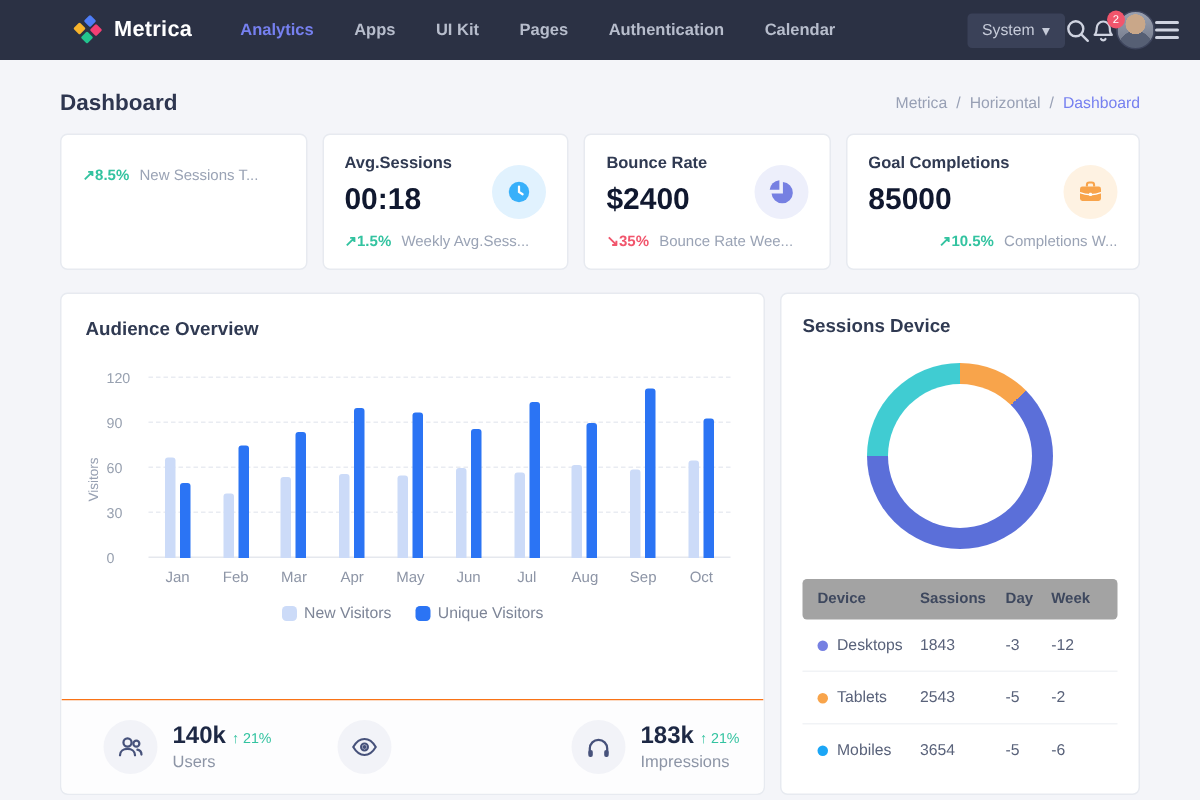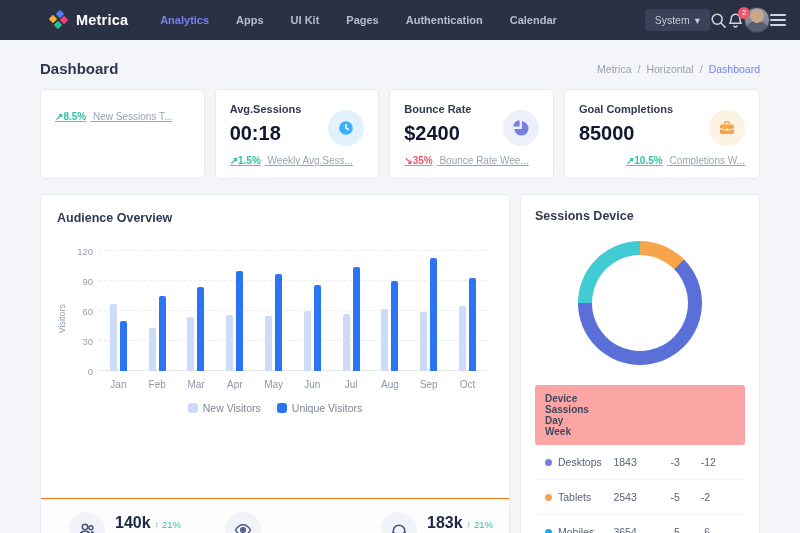--- a/index.html
+++ b/index.html
@@ -43,56 +43,56 @@
   .card { background:#fff; border:1px solid #e7eaf0; border-radius:5px; }
   .card-title { font-size:12.5px; font-weight:bold; color:#303a52; }
 
   
   .stats-row { display:flex; gap:10px; padding:0 40px; }
   .scard { flex:1; padding:12px 14px 12px; }
   .scard-top { display:flex; justify-content:space-between; align-items:center; }
   .scard-title { font-size:11px; font-weight:bold; color:#303a52; }
   .scard-value { font-size:20px; font-weight:bold; color:#10182f; margin-top:7px; }
   .scard-icon { width:36px; height:36px; border-radius:50%; display:flex; align-items:center; justify-content:center; margin-top:8px; }
-  .scard-trend { margin-top:9px; font-size:10px; color:#9aa3b5; white-space:nowrap; overflow:hidden; text-overflow:ellipsis;text-decoration:underline; }
+  .scard-trend { margin-top:9px; font-size:10px; color:#9aa3b5; white-space:nowrap; overflow:hidden; text-overflow:ellipsis; }
   .scard-trend .pct { font-weight:bold; margin-right:4px; }
 
   
   .main-row { display:flex; gap:10px; padding:0 40px; margin-top:15px; align-items:stretch; }
   .aud-card { width:470px; display:flex; flex-direction:column; }
   .aud-inner { padding:16px 16px 0; flex:1; }
 
   .chart-area { display:flex; align-items:center; margin-top:22px; }
   .ylab { writing-mode:vertical-rl; transform:rotate(180deg); font-size:9px; color:#97a0b2; margin-right:4px; }
   .chart-right { flex:1; margin-left:28px; margin-right:6px; }
   .plot { position:relative; height:124px; }
   .gridline { position:absolute; left:0; right:0; border-top:1px dashed #e9ecf2; }
   .gridline.zero { border-top:1px solid #e5e8ee; }
-  .gridline .tick { position:absolute; left:-28px; top:-5px; width:22px; text-align:right; font-size:9.5px; color:#98a1b0; }
+  .gridline .tick { position:absolute; left:-28px; top:-5px; width:22px; text-align:left; font-size:9.5px; color:#98a1b0; }
   .groups { position:absolute; left:0; right:0; top:0; bottom:0; display:flex; }
   .bargroup { flex:1; display:flex; justify-content:center; align-items:flex-end; gap:3px; }
   .bar { width:7px; border-radius:2px 2px 0 0; }
   .xlabels { display:flex; margin-top:8px; }
   .xlabels span { flex:1; text-align:center; font-size:10px; color:#8d95a6; }
   .aud-legend { display:flex; justify-content:center; gap:16px; margin:12px 0 10px; }
   .aud-legend .li { display:inline-flex; align-items:center; gap:5px; font-size:10.5px; color:#7d8597; cursor:pointer; }
   .aud-legend .sq { width:10px; height:10px; border-radius:3px; }
 
   .aud-footer { border-top:1px solid #f97316; display:flex; padding:13px 0 13px; background:#fdfdfe; border-radius:0 0 5px 5px; }
   .fstat { flex:1; display:flex; align-items:center; gap:10px; padding-left:28px; }
   .fstat-icon { width:36px; height:36px; border-radius:50%; background:#f2f3f8; color:#47527b; display:flex; align-items:center; justify-content:center; flex:none; }
   .fstat-val { font-size:16px; font-weight:bold; color:#1d2844; }
   .fstat-delta { font-size:9.5px; color:#33c3a0; margin-left:4px; }
   .fstat-label { font-size:11px; color:#8d95a6; margin-top:2px; }
 
   .dev-card { width:240px; padding:14px 14px 12px; }
   .donut { width:124px; height:124px; border-radius:50%; margin:18px auto 20px; position:relative; }
   .donut::after { content:""; position:absolute; inset:14px; background:#fff; border-radius:50%; }
   .dev-table { font-size:10.5px; }
-  .thead { display:flex; background:#fca5a5; border-radius:3px; padding:8px 10px; font-size:10px; font-weight:bold; color:#3e485e;flex-direction:column; }
+  .thead { display:flex; background:#a3a3a3; border-radius:3px; padding:8px 10px; font-size:10px; font-weight:bold; color:#3e485e; }
   .trow { display:flex; padding:11px 10px; color:#59627a; border-bottom:1px solid #f1f3f6; align-items:center; }
   .trow:last-child { border-bottom:none; }
   .c-dev { width:36%; display:flex; align-items:center; gap:6px; }
   .c-ses { width:30%; }
   .c-day { width:16%; }
   .c-wk  { width:18%; }
   .dot { width:7px; height:7px; border-radius:50%; flex:none; }
 </style>
 </head>
 <body>

